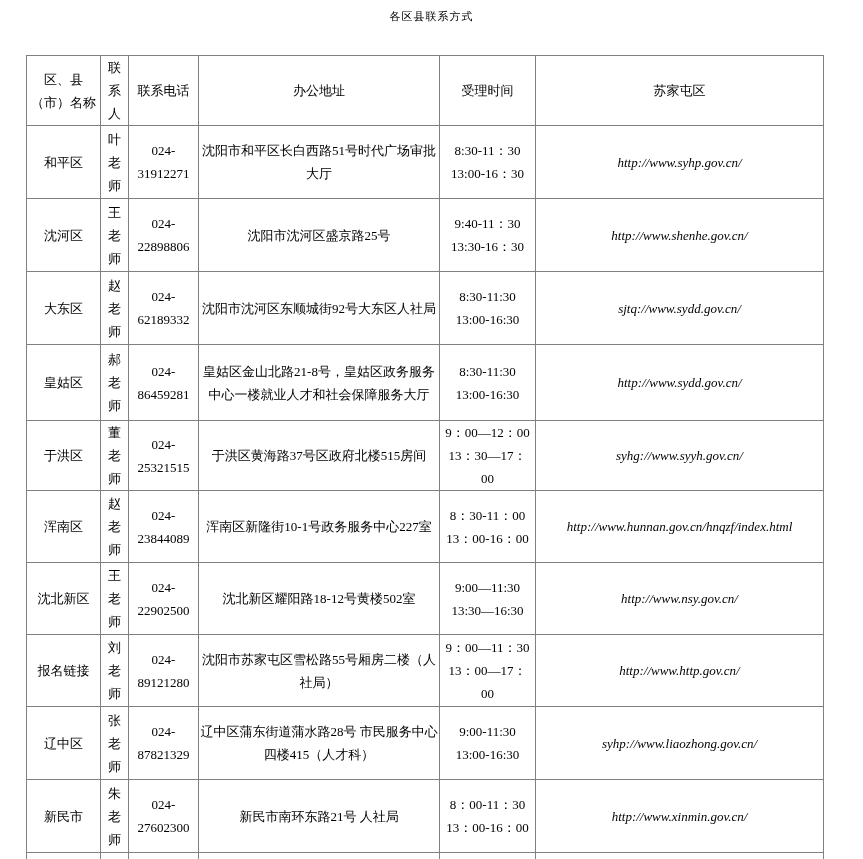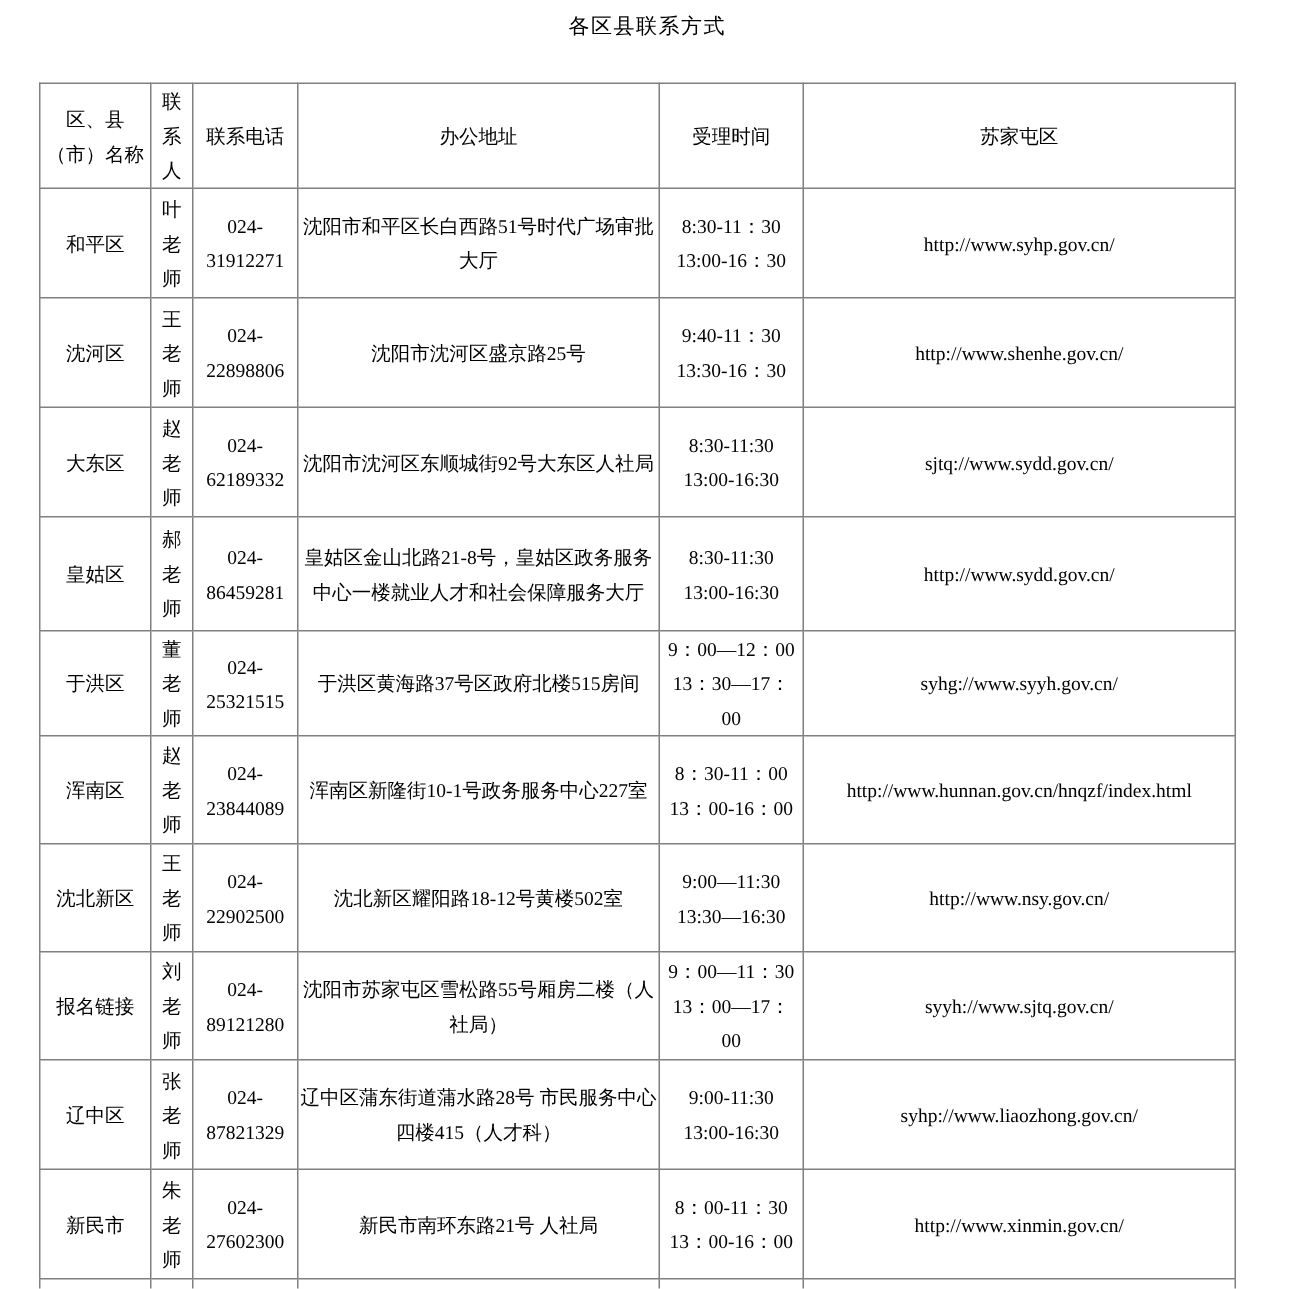--- a/index.html
+++ b/index.html
@@ -11,21 +11,21 @@
     overflow: hidden;
     font-family: "Liberation Serif", "DejaVu Serif", serif;
     color: #000000;
   }
   .page-title {
     position: absolute;
     top: 9px;
     left: 0;
     width: 100%;
     text-align: center;
-    font-size: 14px;
+    font-size: 11px;
     letter-spacing: 1px;
   }
   table.contact-table {
     position: absolute;
     left: 26px;
     top: 55px;
     width: 797px;
     border-collapse: collapse;
     table-layout: fixed;
   }
@@ -33,21 +33,21 @@
     border: 1px solid #808080;
     text-align: center;
     vertical-align: middle;
     font-size: 13px;
     font-weight: normal;
     line-height: 23px;
     padding: 0 1px;
     white-space: pre-line;
     overflow: visible;
   }
-  .contact-table td.link-cell { padding: 0; letter-spacing: 0; }
+  .contact-table td.link-cell { padding: 0; letter-spacing: 0; font-style: italic; }
 </style>
 </head>
 <body>
 
 <div class="page">
   <div class="page-title">各区县联系方式</div>
 
   <table class="contact-table">
     <colgroup>
       <col style="width:74px">
@@ -160,21 +160,21 @@
         <td>报名链接</td>
         <td>刘
 老
 师</td>
         <td>024-
 89121280</td>
         <td>沈阳市苏家屯区雪松路55号厢房二楼（人社局）</td>
         <td>9：00—11：30
 13：00—17：
 00</td>
-        <td class="link-cell">syyh://www.sjtq.gov.cn/</td>
+        <td class="link-cell">http://www.http.gov.cn/</td>
       </tr>
       <tr style="height:73px">
         <td>辽中区</td>
         <td>张
 老
 师</td>
         <td>024-
 87821329</td>
         <td>辽中区蒲东街道蒲水路28号 市民服务中心四楼415（人才科）</td>
         <td>9:00-11:30

